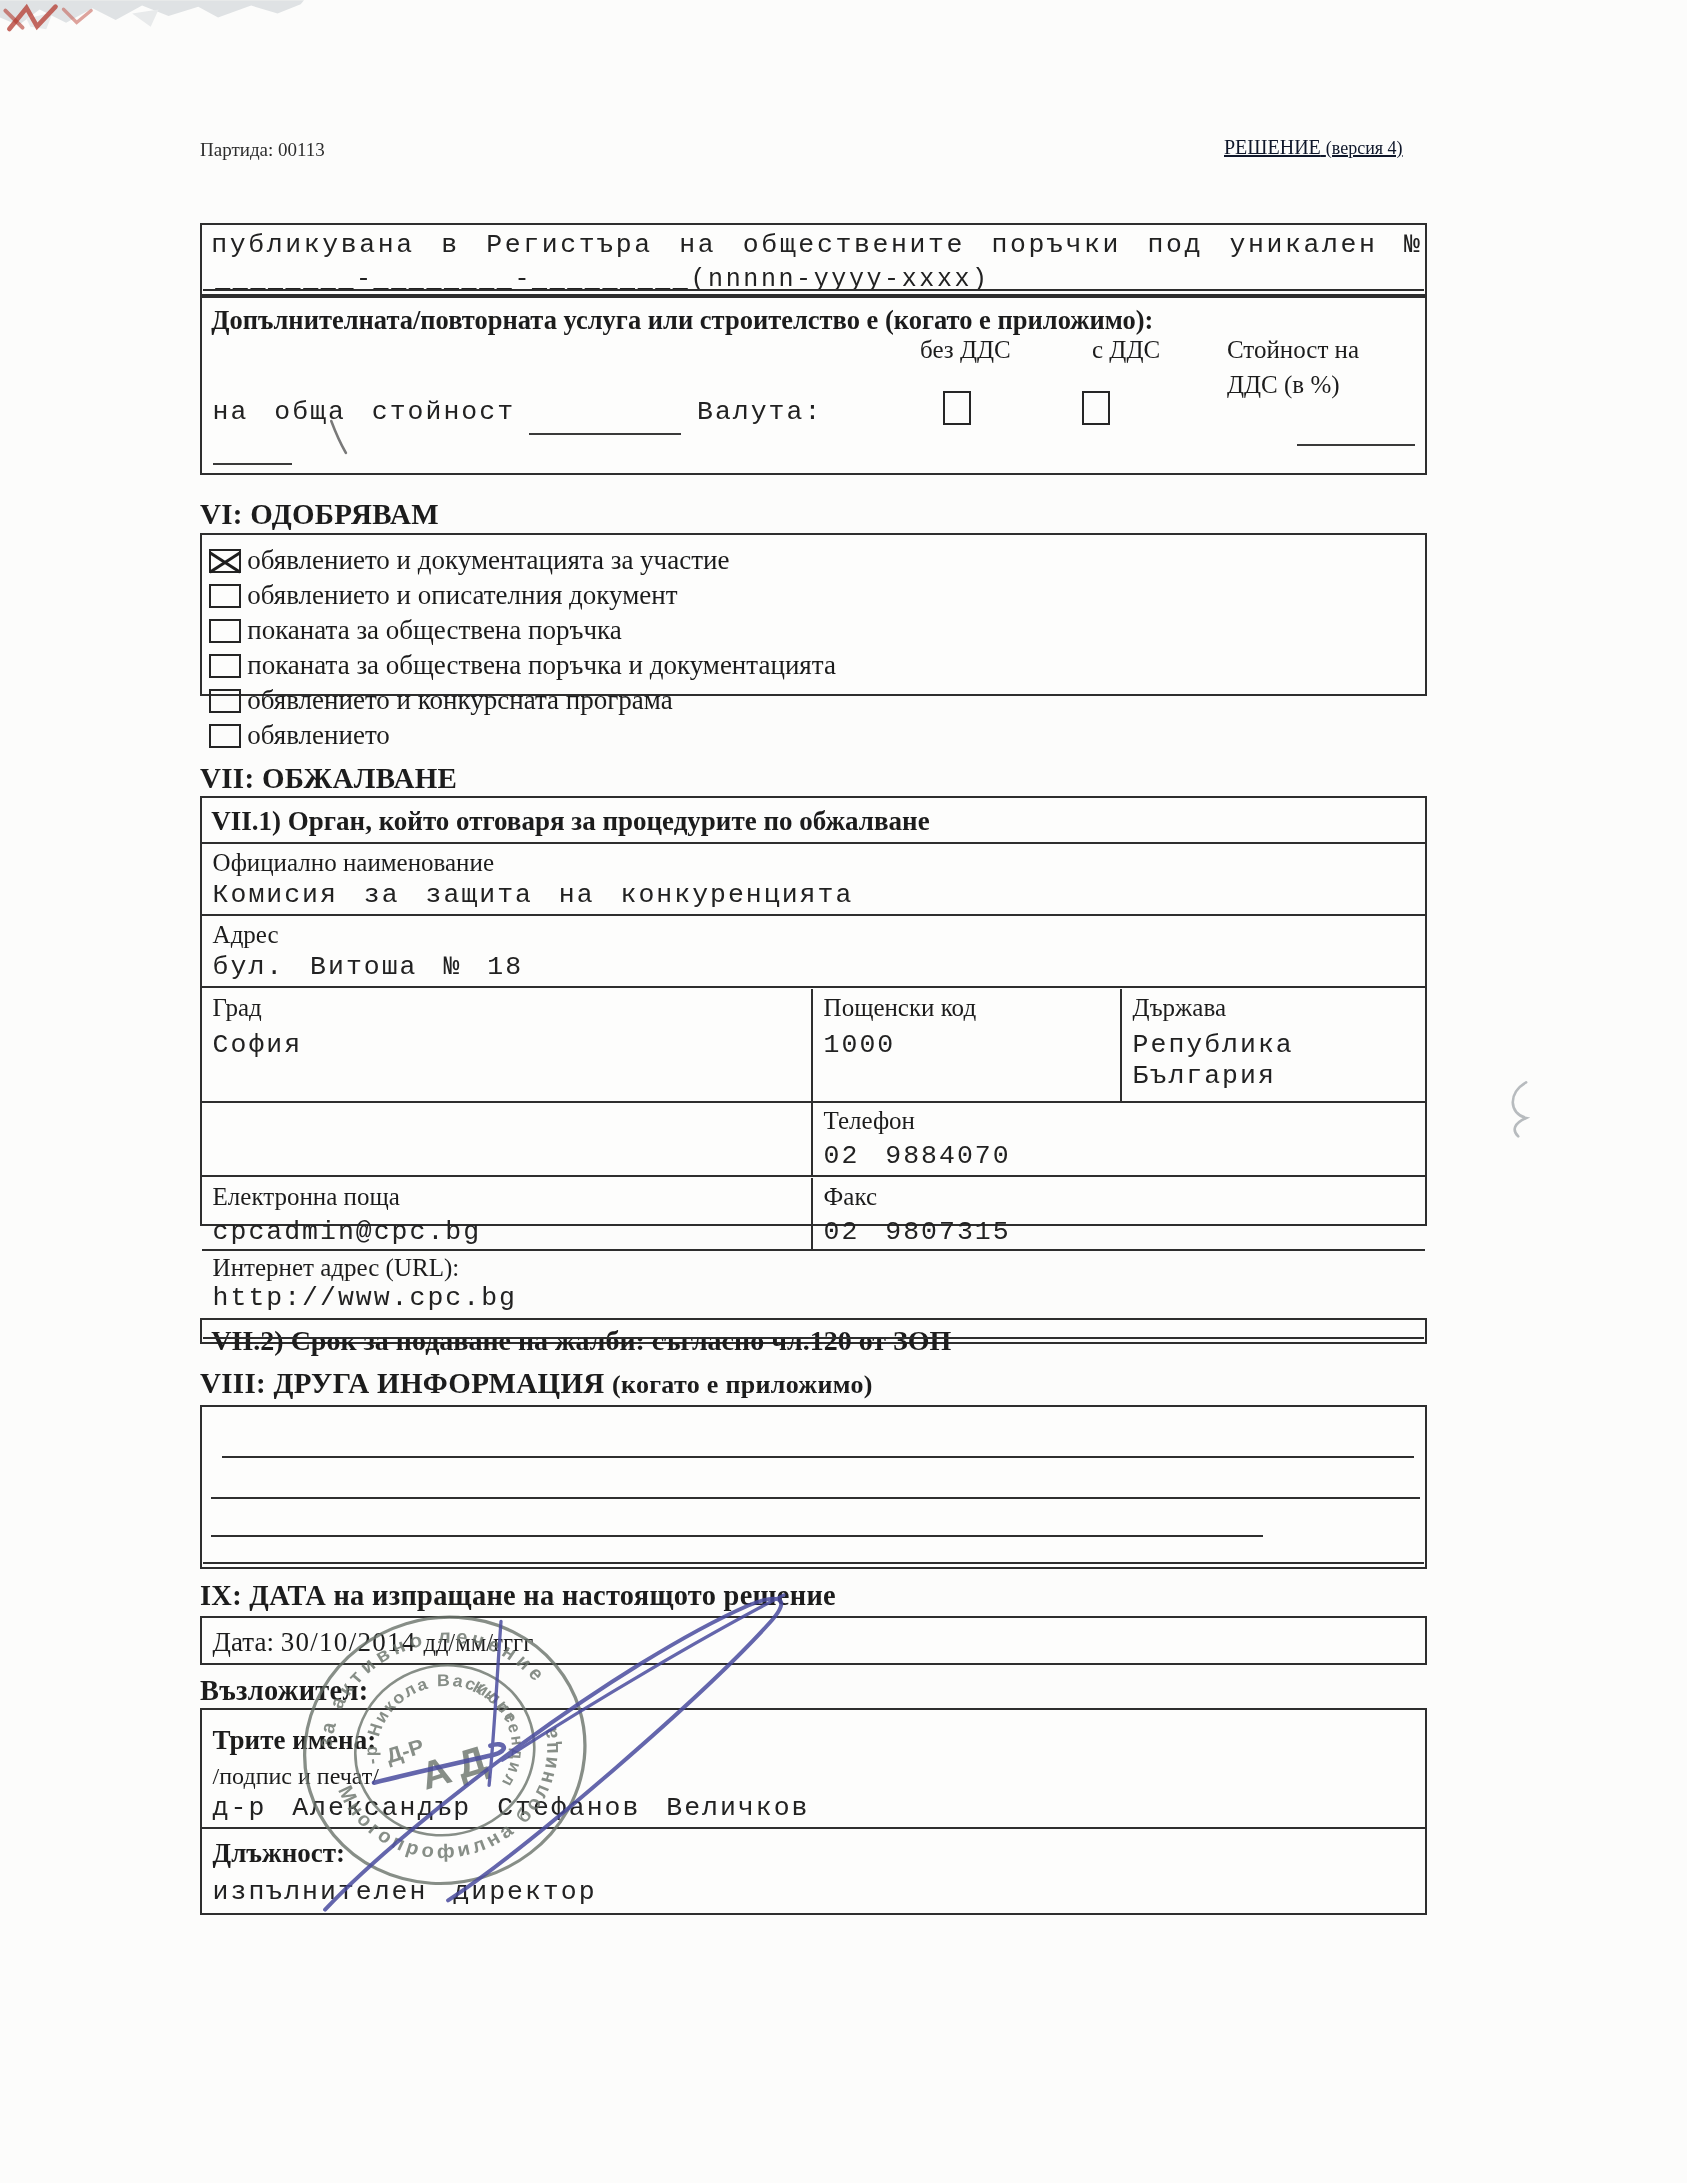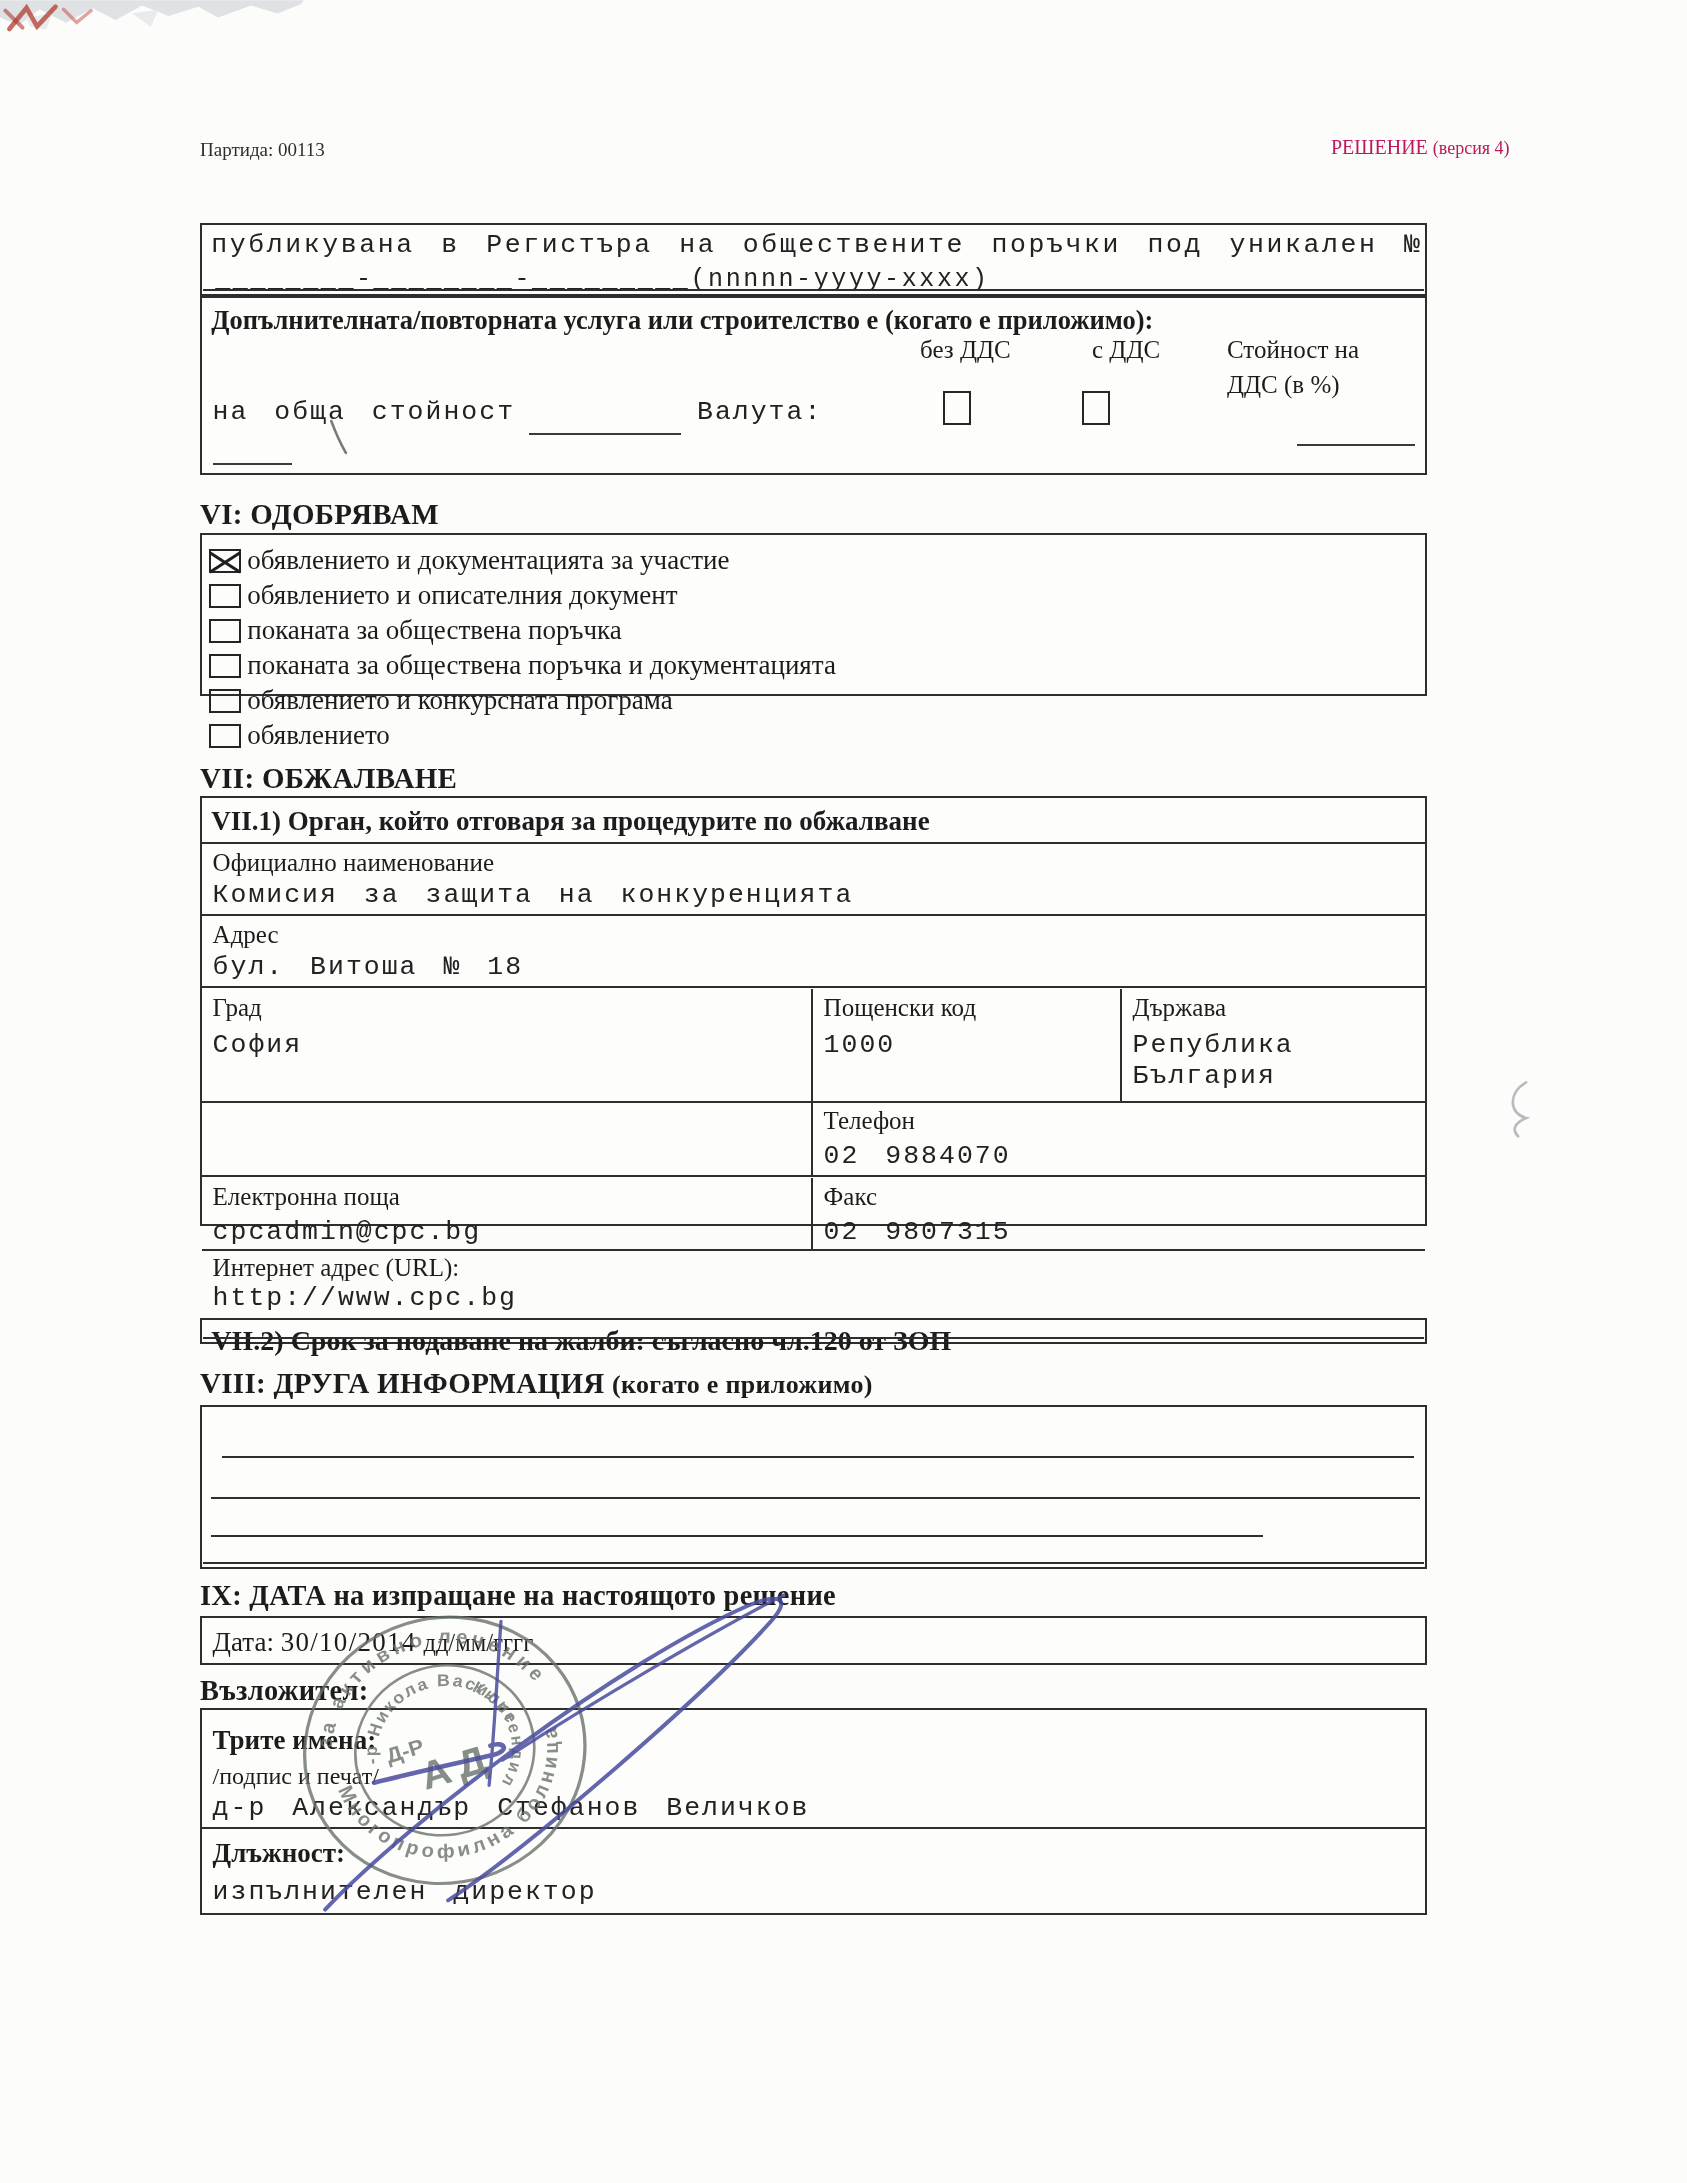--- a/index.html
+++ b/index.html
@@ -45,21 +45,21 @@
     <path d="M96 14 L116 34 L138 16" fill="none" stroke="#c0493d" stroke-width="5" stroke-linecap="round" opacity="0.5"></path>
   </svg>
   <svg class="abs" style="left:1497px;top:1077px;" width="53" height="66" viewBox="0 0 80 100">
     <path d="M44 8 C 16 24, 18 56, 44 62 C 26 70, 22 80, 32 90" fill="none" stroke="#b7bbbe" stroke-width="4" stroke-linecap="round"></path>
   </svg>
   <svg class="abs" style="left:326px;top:417px;" width="26.5" height="40" viewBox="0 0 40 60">
     <path d="M8 6 C 14 22, 22 40, 30 54" fill="none" stroke="#4c4c4c" stroke-width="4" stroke-linecap="round"></path>
   </svg>
 
   <div class="abs serif" style="left:200px;top:139px;font-size:19px;color:#2d2d2d;">Партида: 00113</div>
-  <div class="abs serif" style="left:1331px;top:136px;font-size:20px;color:#be185d;">
+  <div class="abs serif" style="left:1224px;top:136px;font-size:20px;color:#0f172a;text-decoration:underline;">
     <span>РЕШЕНИЕ</span>
     <span style="font-size:18px;">(версия 4)</span>
   </div>
 
   <div class="fbox dbl" style="top:223px;height:73px;">
     <div class="abs mono" style="left:9.3px;top:5.3px;font-size:26.5px;letter-spacing:2.6px;">публикувана в Регистъра на обществените поръчки под уникален №</div>
     <div class="abs mono" style="left:13.2px;top:40px;font-size:25px;letter-spacing:2.6px;">
       <span>________-________-_________</span><span>(nnnnn-yyyy-xxxx)</span>
     </div>
   </div>

